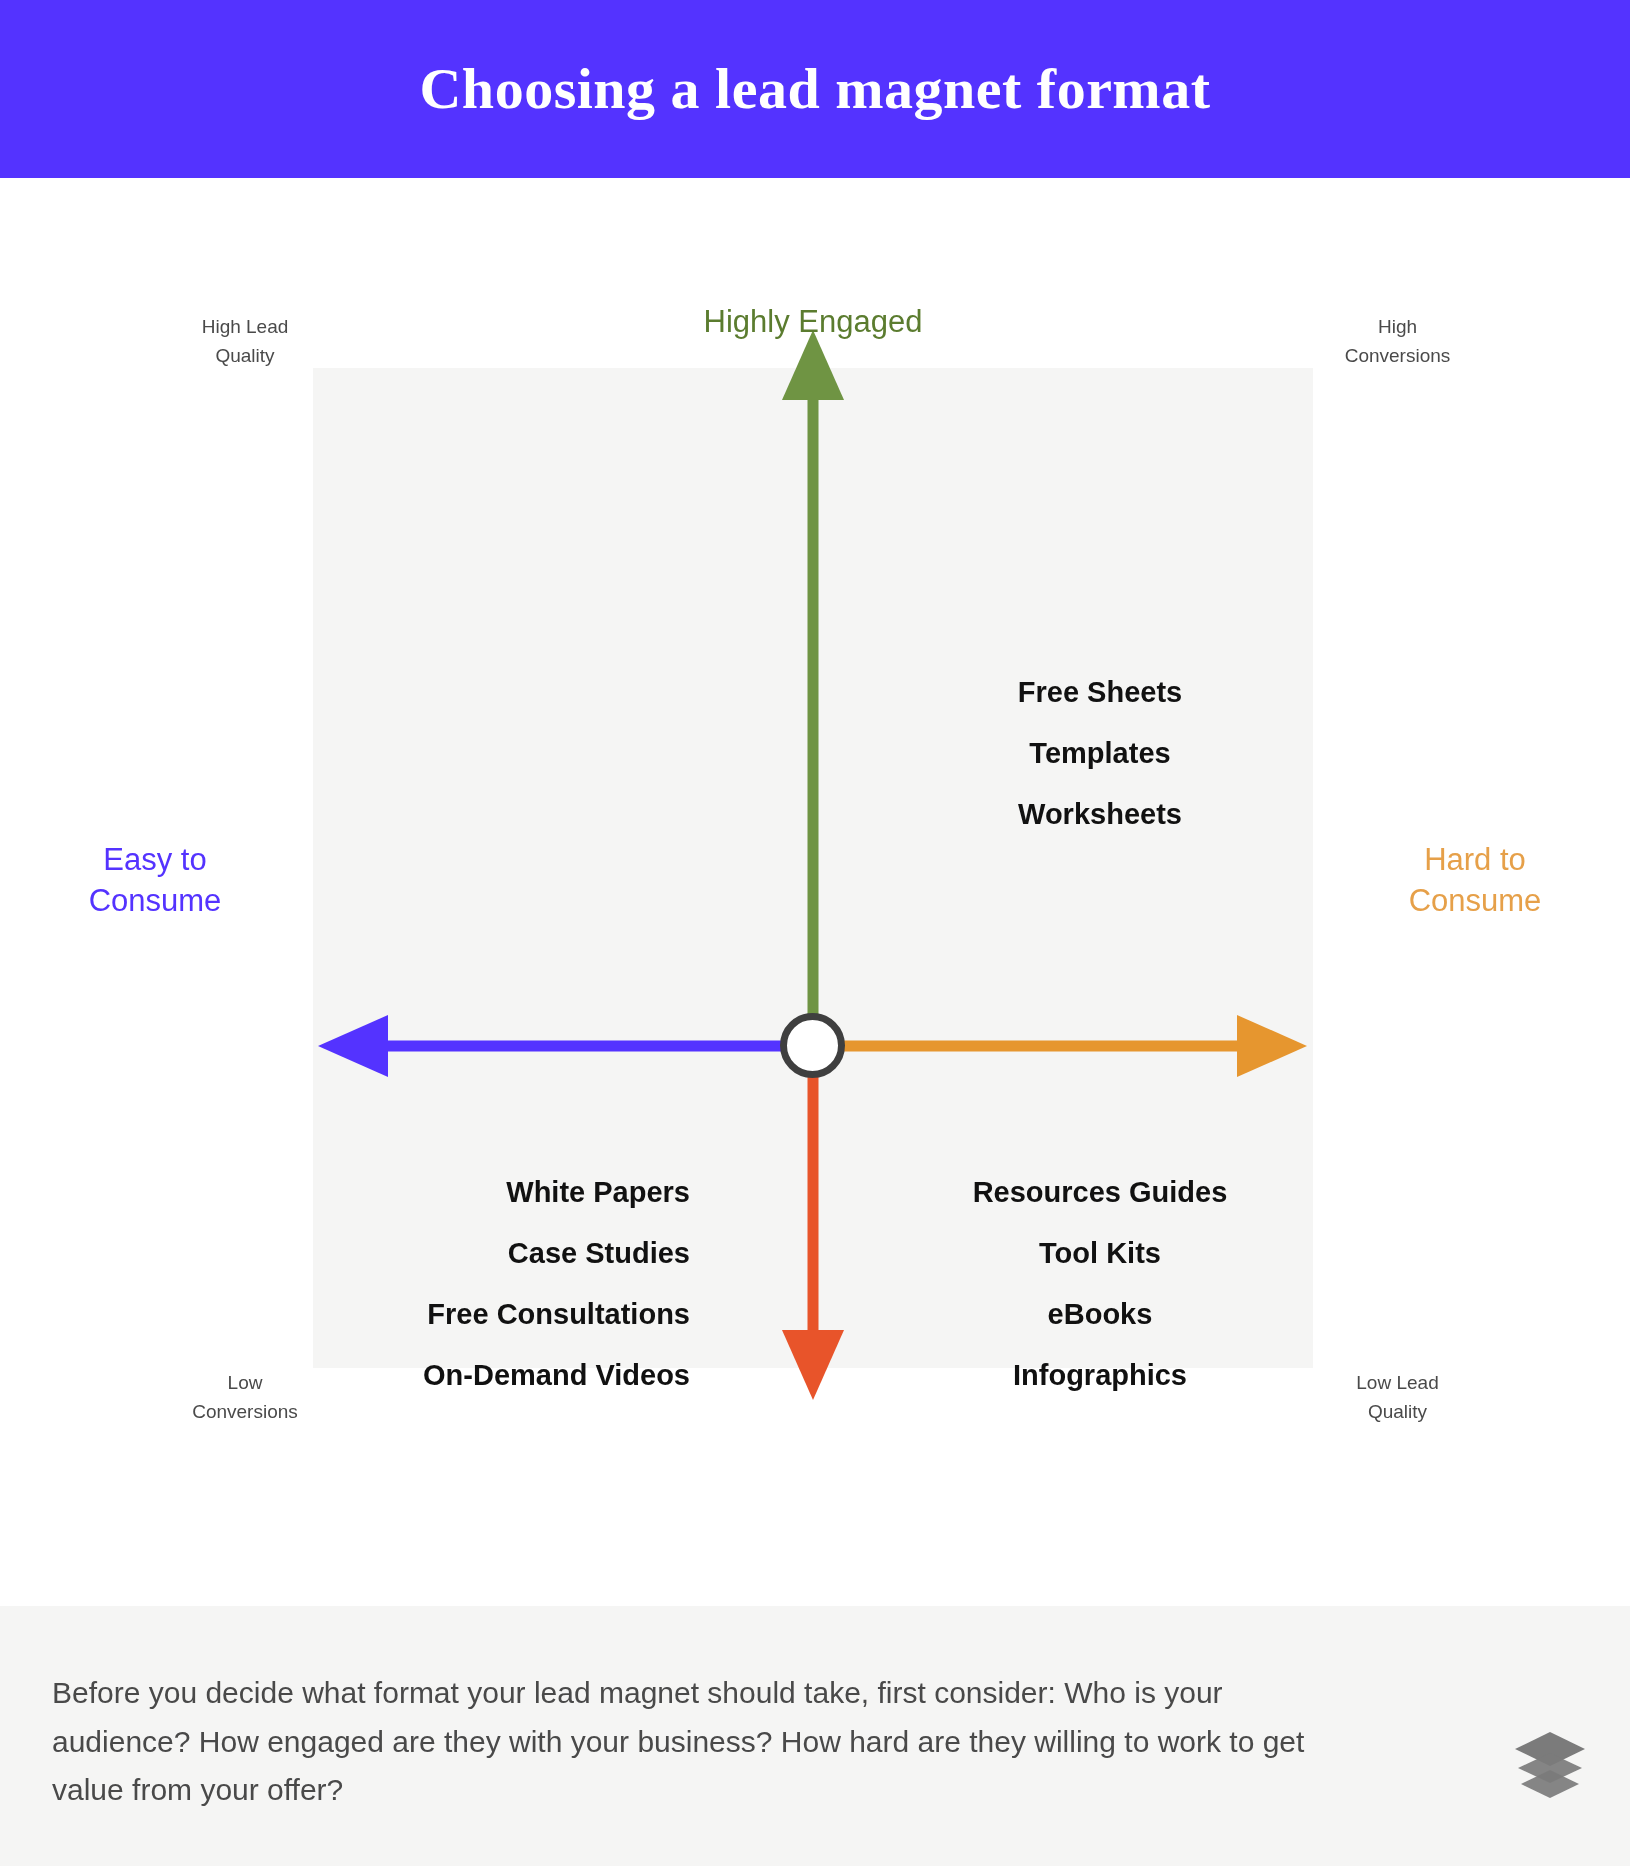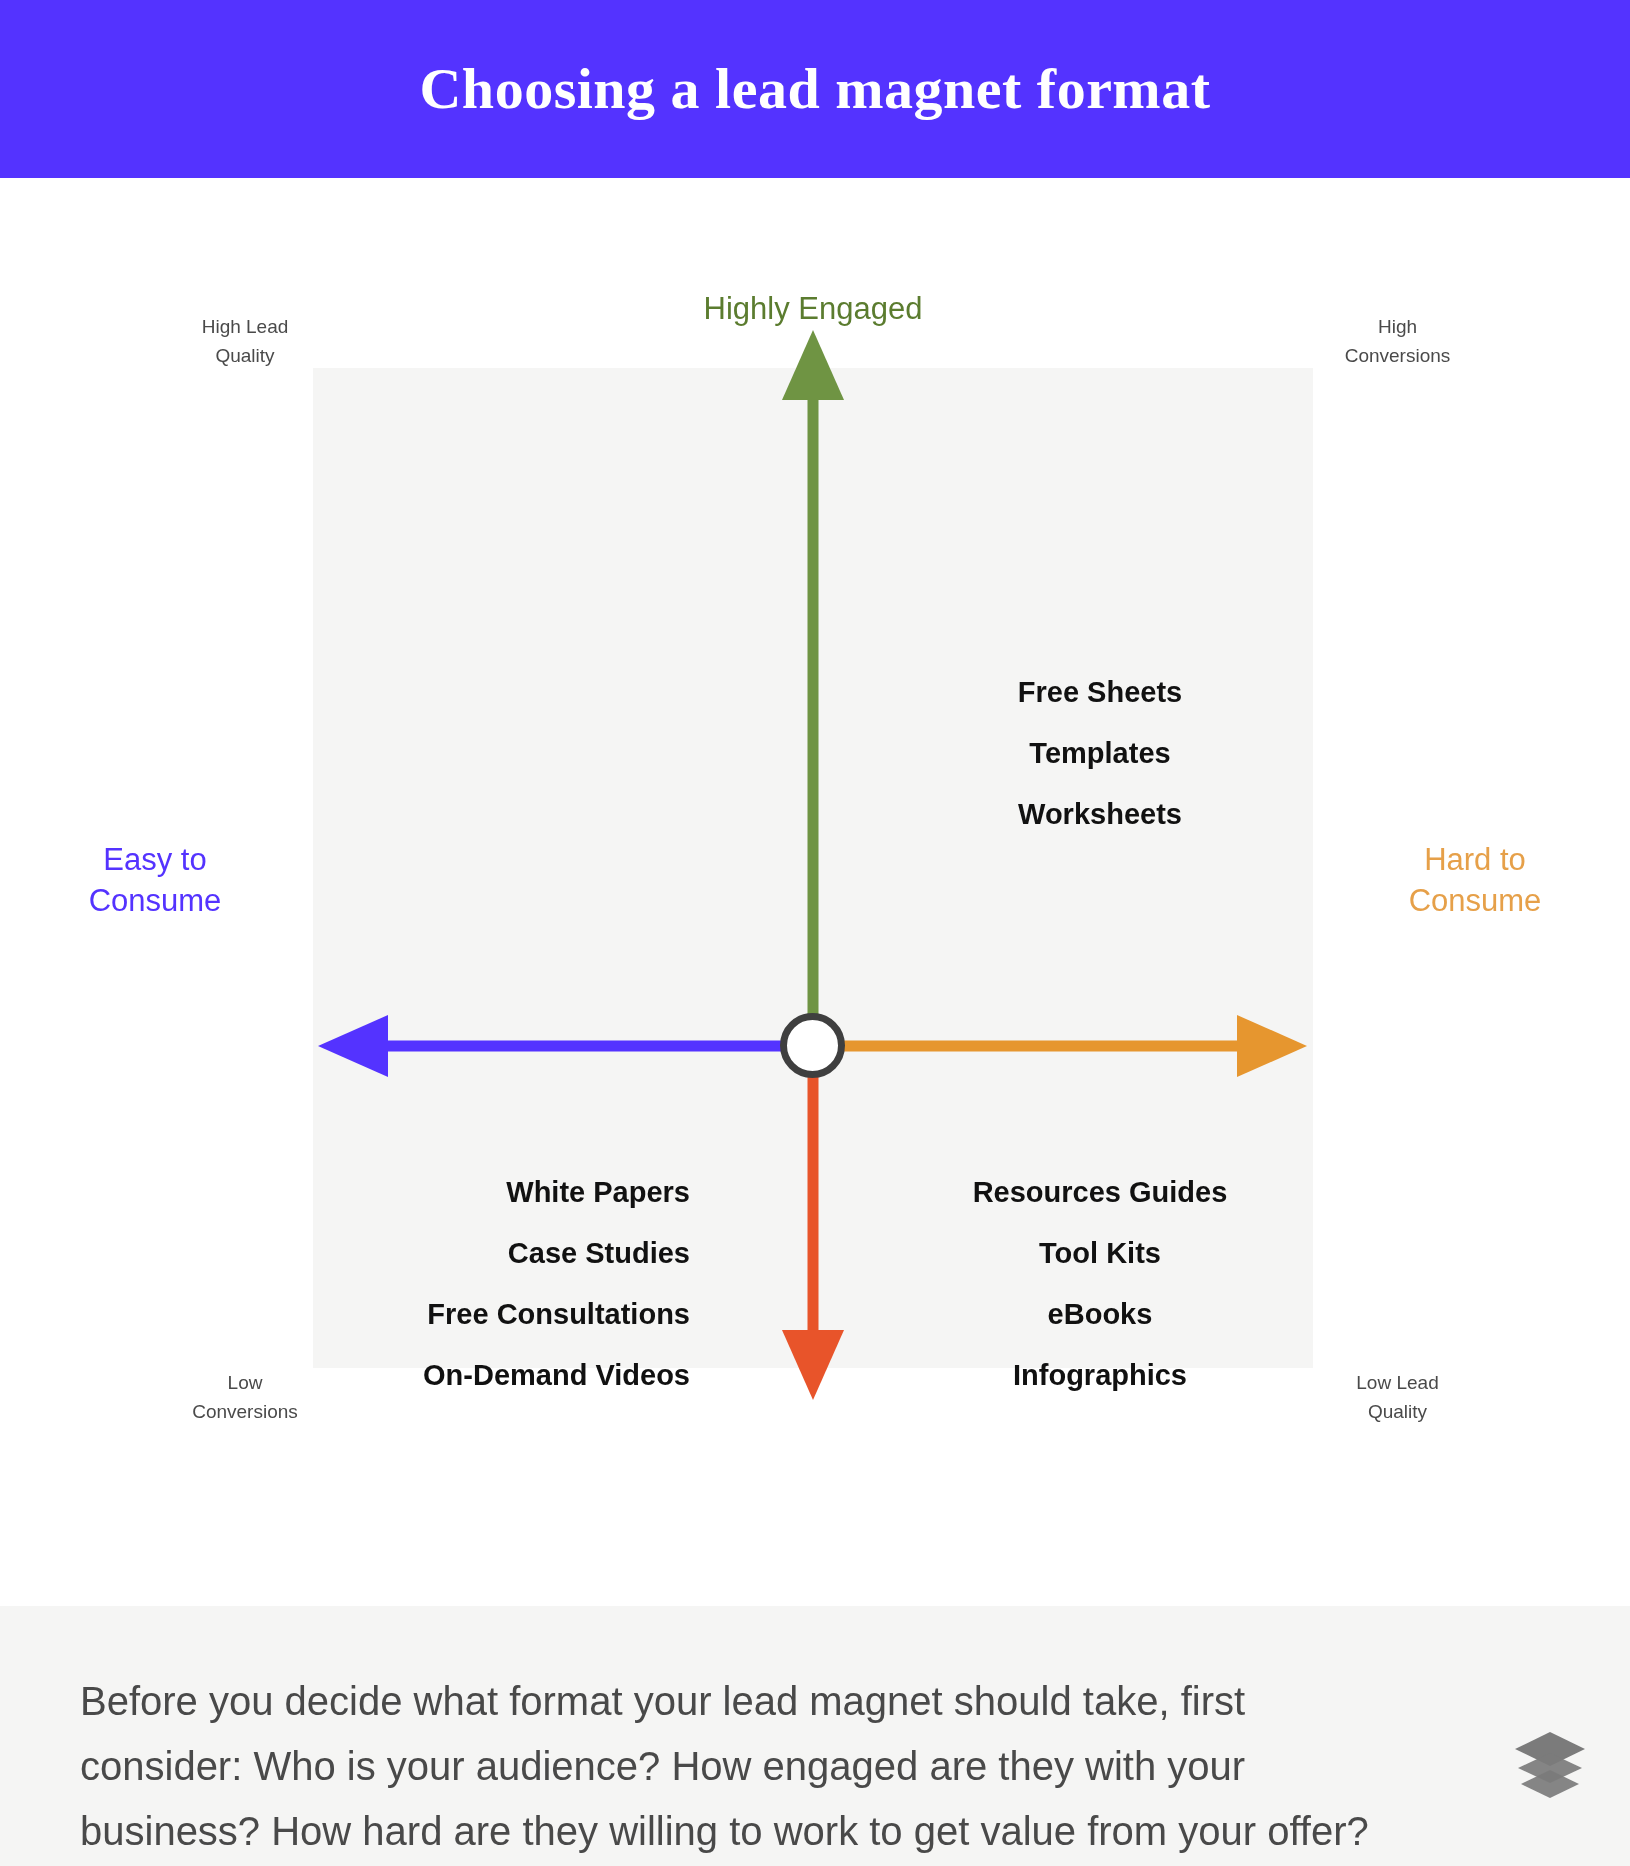--- a/index.html
+++ b/index.html
@@ -72,21 +72,21 @@
 
   
   .axis-label {
     position: absolute;
     font-size: 31px;
     line-height: 1.32;
     font-weight: 400;
     text-align: center;
     white-space: pre-line;
   }
-  #axis-top    { left: 613px; top: 111px; width: 400px; color: #5b7c2f; }
+  #axis-top    { left: 613px; top: 124px; width: 400px; color: #5b7c2f; }
   #axis-bottom { left: 613px; top: 1242px; width: 400px; color: #e8542a; }
   #axis-left   { left: 30px;  top: 662px; width: 250px; color: #5433FF; }
   #axis-right  { left: 1350px; top: 662px; width: 250px; color: #e6a049; }
 
   
   #axis-svg {
     position: absolute;
     left: 0; top: 0;
     width: 1630px;
     height: 1428px;
@@ -129,25 +129,24 @@
     top: 1606px;
     width: 1630px;
     height: 260px;
     background: #f5f5f4;
   }
   #footer-text {
     position: absolute;
     left: 52px;
     top: 63px;
     width: 1290px;
-    font-size: 40px;
+    font-size: 30px;
     line-height: 1.62;
     color: #494949;
     font-weight: 400;
-    margin-left: 28px;
   }
   #footer-logo {
     position: absolute;
     left: 1512px;
     top: 1730px;
     width: 76px;
     height: 70px;
   }
 </style>
 </head>

